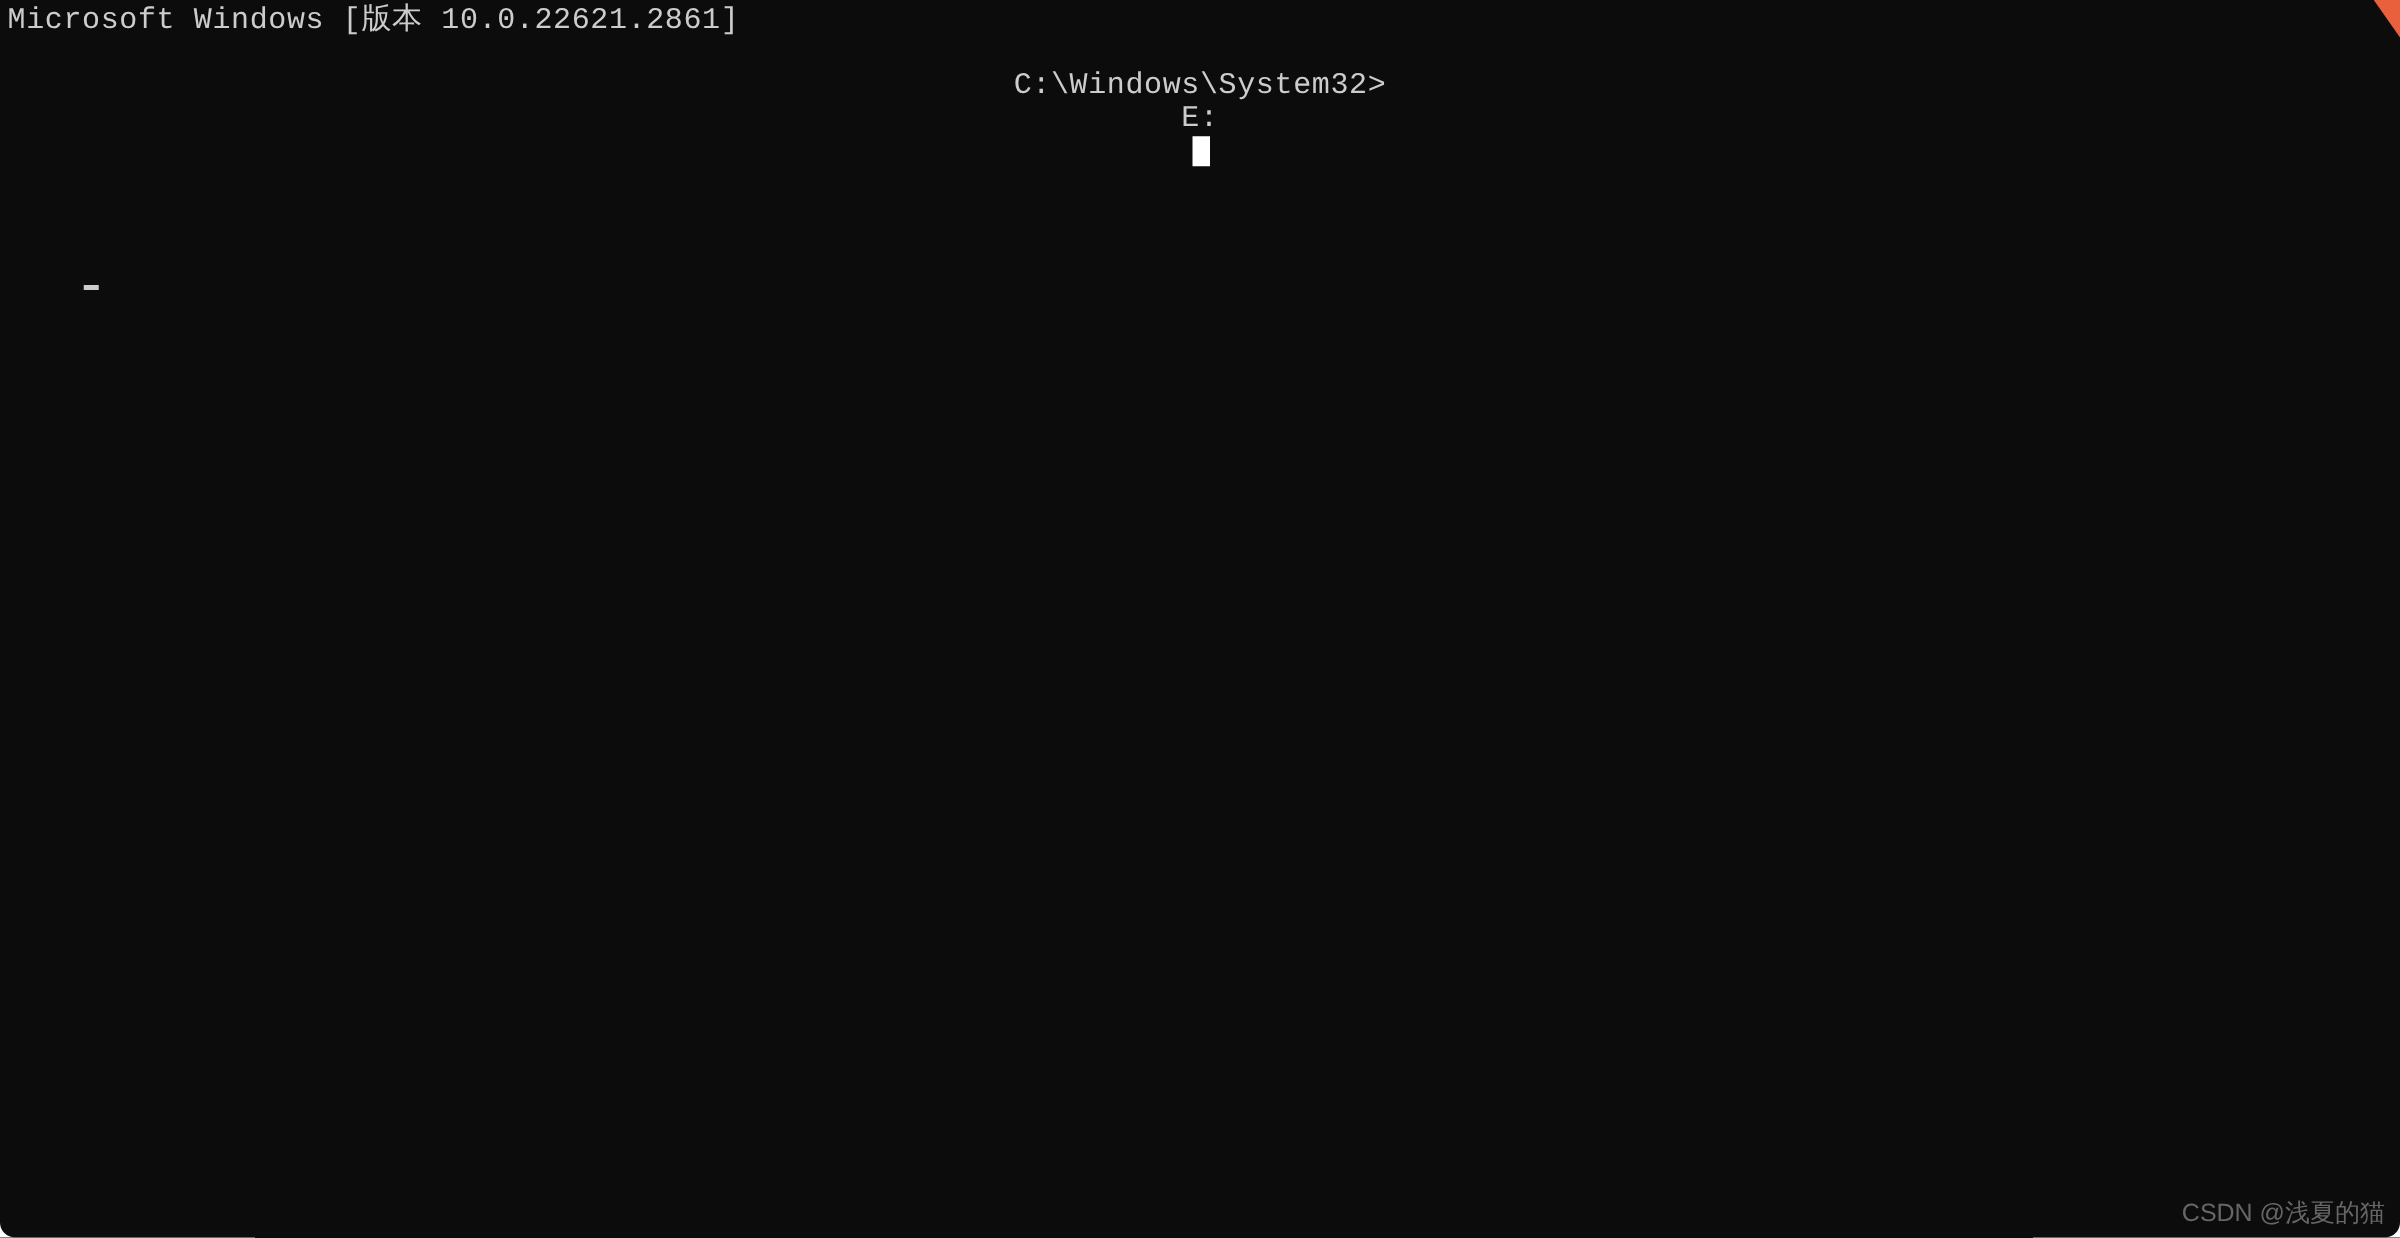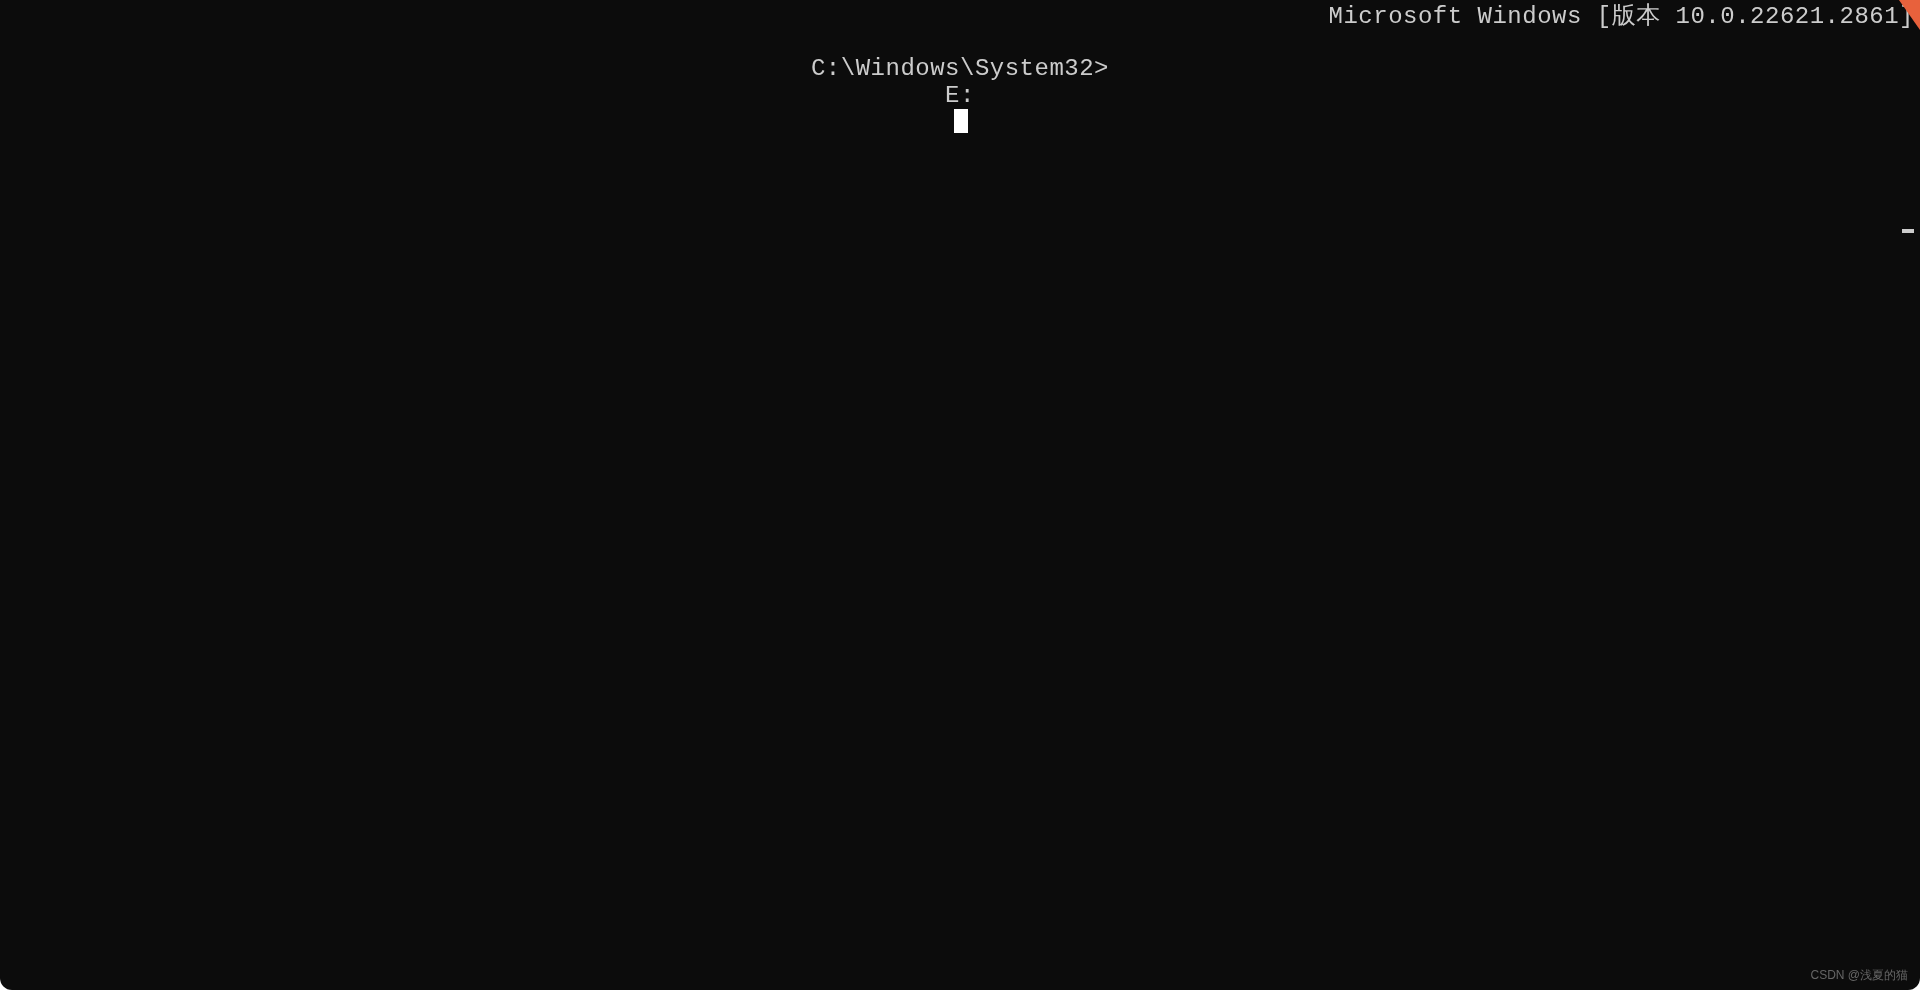--- a/index.html
+++ b/index.html
@@ -1,19 +1,18 @@
 <!DOCTYPE html>
 <html><head>
   <meta charset="utf-8">
   <style>
     * {
       margin: 0;
       padding: 0;
       box-sizing: border-box;
-      text-align: right;
     }
     body {
       width: 1920px;
       height: 990px;
       background: #ffffff;
       font-family: "Consolas", "Courier New", monospace;
       position: relative;
     }
     .terminal {
       width: 1920px;
@@ -48,21 +47,21 @@
       width: 14px;
       height: 24px;
       background: #ffffff;
       vertical-align: text-bottom;
       margin-left: 2px;
     }
     .watermark {
       position: absolute;
       bottom: 8px;
       right: 12px;
-      font-size: 12px;
+      font-size: 20px;
       color: #666666;
       font-family: "Microsoft YaHei", sans-serif;
       letter-spacing: 0;
     }
     .corner-badge {
       position: absolute;
       top: 0;
       right: 0;
       width: 30px;
       height: 30px;

